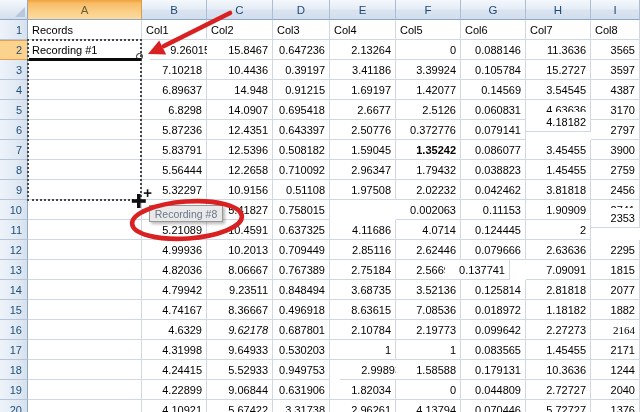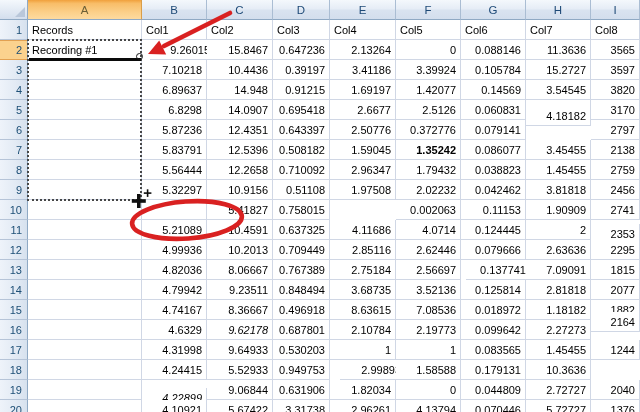--- a/index.html
+++ b/index.html
@@ -131,48 +131,48 @@
       <div class="cell num" style="left: 526px; top: 60px; width: 65px; height: 20px;">15.2727</div>
       <div class="cell num" style="left: 591px; top: 60px; width: 49px; height: 20px;">3597</div>
       <div class="cell txt" style="left: 28px; top: 80px; width: 114px; height: 20px;"></div>
       <div class="cell num" style="left: 142px; top: 80px; width: 65px; height: 20px;">6.89637</div>
       <div class="cell num" style="left: 207px; top: 80px; width: 66px; height: 20px;">14.948</div>
       <div class="cell num" style="left: 273px; top: 80px; width: 57px; height: 20px;">0.91215</div>
       <div class="cell num" style="left: 330px; top: 80px; width: 66px; height: 20px;">1.69197</div>
       <div class="cell num" style="left: 396px; top: 80px; width: 65px; height: 20px;">1.42077</div>
       <div class="cell num" style="left: 461px; top: 80px; width: 65px; height: 20px;">0.14569</div>
       <div class="cell num" style="left: 526px; top: 80px; width: 65px; height: 20px;">3.54545</div>
-      <div class="cell num" style="left: 591px; top: 80px; width: 49px; height: 20px;">3820</div>
+      <div class="cell num" style="left: 591px; top: 80px; width: 49px; height: 20px;">4387</div>
       <div class="cell txt" style="left: 28px; top: 100px; width: 114px; height: 20px;"></div>
       <div class="cell num" style="left: 142px; top: 100px; width: 65px; height: 20px;">6.8298</div>
       <div class="cell num" style="left: 207px; top: 100px; width: 66px; height: 20px;">14.0907</div>
       <div class="cell num" style="left: 273px; top: 100px; width: 57px; height: 20px;">0.695418</div>
       <div class="cell num" style="left: 330px; top: 100px; width: 66px; height: 20px;">2.6677</div>
       <div class="cell num" style="left: 396px; top: 100px; width: 65px; height: 20px;">2.5126</div>
       <div class="cell num" style="left: 461px; top: 100px; width: 65px; height: 20px;">0.060831</div>
       <div class="cell num" style="left: 526px; top: 100px; width: 65px; height: 20px;">4.63636</div>
       <div class="cell num" style="left: 591px; top: 100px; width: 49px; height: 20px;">3170</div>
       <div class="cell txt" style="left: 28px; top: 120px; width: 114px; height: 20px;"></div>
       <div class="cell num" style="left: 142px; top: 120px; width: 65px; height: 20px;">5.87236</div>
       <div class="cell num" style="left: 207px; top: 120px; width: 66px; height: 20px;">12.4351</div>
       <div class="cell num" style="left: 273px; top: 120px; width: 57px; height: 20px;">0.643397</div>
       <div class="cell num" style="left: 330px; top: 120px; width: 66px; height: 20px;">2.50776</div>
       <div class="cell num" style="left: 396px; top: 120px; width: 65px; height: 20px;">0.372776</div>
       <div class="cell num" style="left: 461px; top: 120px; width: 65px; height: 20px;">0.079141</div>
-      <div class="cell num" style="left: 526px; top: 106px; width: 65px; height: 20px;">4.18182</div>
+      <div class="cell num" style="left: 526px; top: 112px; width: 65px; height: 20px;">4.18182</div>
       <div class="cell num" style="left: 591px; top: 120px; width: 49px; height: 20px;">2797</div>
       <div class="cell txt" style="left: 28px; top: 140px; width: 114px; height: 20px;"></div>
       <div class="cell num" style="left: 142px; top: 140px; width: 65px; height: 20px;">5.83791</div>
       <div class="cell num" style="left: 207px; top: 140px; width: 66px; height: 20px;">12.5396</div>
       <div class="cell num" style="left: 273px; top: 140px; width: 57px; height: 20px;">0.508182</div>
       <div class="cell num" style="left: 330px; top: 140px; width: 66px; height: 20px;">1.59045</div>
       <div class="cell num" style="left: 396px; top: 140px; width: 65px; height: 20px; font-weight: bold;">1.35242</div>
       <div class="cell num" style="left: 461px; top: 140px; width: 65px; height: 20px;">0.086077</div>
       <div class="cell num" style="left: 526px; top: 140px; width: 65px; height: 20px;">3.45455</div>
-      <div class="cell num" style="left: 591px; top: 140px; width: 49px; height: 20px;">2138</div>
+      <div class="cell num" style="left: 591px; top: 140px; width: 49px; height: 20px;">3900</div>
       <div class="cell txt" style="left: 28px; top: 160px; width: 114px; height: 20px;"></div>
       <div class="cell num" style="left: 142px; top: 160px; width: 65px; height: 20px;">5.56444</div>
       <div class="cell num" style="left: 207px; top: 160px; width: 66px; height: 20px;">12.2658</div>
       <div class="cell num" style="left: 273px; top: 160px; width: 57px; height: 20px;">0.710092</div>
       <div class="cell num" style="left: 330px; top: 160px; width: 66px; height: 20px;">2.96347</div>
       <div class="cell num" style="left: 396px; top: 160px; width: 65px; height: 20px;">1.79432</div>
       <div class="cell num" style="left: 461px; top: 160px; width: 65px; height: 20px;">0.038823</div>
       <div class="cell num" style="left: 526px; top: 160px; width: 65px; height: 20px;">1.45455</div>
       <div class="cell num" style="left: 591px; top: 160px; width: 49px; height: 20px;">2759</div>
       <div class="cell txt" style="left: 28px; top: 180px; width: 114px; height: 20px;"></div>
@@ -194,37 +194,37 @@
       <div class="cell num" style="left: 526px; top: 200px; width: 65px; height: 20px;">1.90909</div>
       <div class="cell num" style="left: 591px; top: 200px; width: 49px; height: 20px;">2741</div>
       <div class="cell txt" style="left: 28px; top: 220px; width: 114px; height: 20px;"></div>
       <div class="cell num" style="left: 142px; top: 220px; width: 65px; height: 20px;">5.21089</div>
       <div class="cell num" style="left: 207px; top: 220px; width: 66px; height: 20px;">10.4591</div>
       <div class="cell num" style="left: 273px; top: 220px; width: 57px; height: 20px;">0.637325</div>
       <div class="cell num" style="left: 330px; top: 220px; width: 66px; height: 20px;">4.11686</div>
       <div class="cell num" style="left: 396px; top: 220px; width: 65px; height: 20px;">4.0714</div>
       <div class="cell num" style="left: 461px; top: 220px; width: 65px; height: 20px;">0.124445</div>
       <div class="cell num" style="left: 526px; top: 220px; width: 65px; height: 20px;">2</div>
-      <div class="cell num" style="left: 591px; top: 224px; width: 49px; height: 20px;">2353</div>
+      <div class="cell num" style="left: 591px; top: 208px; width: 49px; height: 20px;">2353</div>
       <div class="cell txt" style="left: 28px; top: 240px; width: 114px; height: 20px;"></div>
       <div class="cell num" style="left: 142px; top: 240px; width: 65px; height: 20px;">4.99936</div>
       <div class="cell num" style="left: 207px; top: 240px; width: 66px; height: 20px;">10.2013</div>
       <div class="cell num" style="left: 273px; top: 240px; width: 57px; height: 20px;">0.709449</div>
       <div class="cell num" style="left: 330px; top: 240px; width: 66px; height: 20px;">2.85116</div>
       <div class="cell num" style="left: 396px; top: 240px; width: 65px; height: 20px;">2.62446</div>
       <div class="cell num" style="left: 461px; top: 240px; width: 65px; height: 20px;">0.079666</div>
       <div class="cell num" style="left: 526px; top: 240px; width: 65px; height: 20px;">2.63636</div>
       <div class="cell num" style="left: 591px; top: 240px; width: 49px; height: 20px;">2295</div>
       <div class="cell txt" style="left: 28px; top: 260px; width: 114px; height: 20px;"></div>
       <div class="cell num" style="left: 142px; top: 260px; width: 65px; height: 20px;">4.82036</div>
       <div class="cell num" style="left: 207px; top: 260px; width: 66px; height: 20px;">8.06667</div>
       <div class="cell num" style="left: 273px; top: 260px; width: 57px; height: 20px;">0.767389</div>
       <div class="cell num" style="left: 330px; top: 260px; width: 66px; height: 20px;">2.75184</div>
       <div class="cell num" style="left: 396px; top: 260px; width: 65px; height: 20px;">2.56697</div>
-      <div class="cell num" style="left: 466px; top: 260px; width: 65px; height: 20px;">0.137741</div>
+      <div class="cell num" style="left: 445px; top: 260px; width: 65px; height: 20px;">0.137741</div>
       <div class="cell num" style="left: 526px; top: 260px; width: 65px; height: 20px;">7.09091</div>
       <div class="cell num" style="left: 591px; top: 260px; width: 49px; height: 20px;">1815</div>
       <div class="cell txt" style="left: 28px; top: 280px; width: 114px; height: 20px;"></div>
       <div class="cell num" style="left: 142px; top: 280px; width: 65px; height: 20px;">4.79942</div>
       <div class="cell num" style="left: 207px; top: 280px; width: 66px; height: 20px;">9.23511</div>
       <div class="cell num" style="left: 273px; top: 280px; width: 57px; height: 20px;">0.848494</div>
       <div class="cell num" style="left: 330px; top: 280px; width: 66px; height: 20px;">3.68735</div>
       <div class="cell num" style="left: 396px; top: 280px; width: 65px; height: 20px;">3.52136</div>
       <div class="cell num" style="left: 461px; top: 280px; width: 65px; height: 20px;">0.125814</div>
       <div class="cell num" style="left: 526px; top: 280px; width: 65px; height: 20px;">2.81818</div>
@@ -239,41 +239,41 @@
       <div class="cell num" style="left: 526px; top: 300px; width: 65px; height: 20px;">1.18182</div>
       <div class="cell num" style="left: 591px; top: 300px; width: 49px; height: 20px;">1882</div>
       <div class="cell txt" style="left: 28px; top: 320px; width: 114px; height: 20px;"></div>
       <div class="cell num" style="left: 142px; top: 320px; width: 65px; height: 20px;">4.6329</div>
       <div class="cell num" style="left: 207px; top: 320px; width: 66px; height: 20px; font-style: italic;">9.62178</div>
       <div class="cell num" style="left: 273px; top: 320px; width: 57px; height: 20px;">0.687801</div>
       <div class="cell num" style="left: 330px; top: 320px; width: 66px; height: 20px;">2.10784</div>
       <div class="cell num" style="left: 396px; top: 320px; width: 65px; height: 20px;">2.19773</div>
       <div class="cell num" style="left: 461px; top: 320px; width: 65px; height: 20px;">0.099642</div>
       <div class="cell num" style="left: 526px; top: 320px; width: 65px; height: 20px;">2.27273</div>
-      <div class="cell num" style="left: 591px; top: 312px; width: 49px; height: 20px;">2164</div>
+      <div class="cell num" style="left: 591px; top: 320px; width: 49px; height: 20px; font-family: Liberation Serif, serif;">2164</div>
       <div class="cell txt" style="left: 28px; top: 340px; width: 114px; height: 20px;"></div>
       <div class="cell num" style="left: 142px; top: 340px; width: 65px; height: 20px;">4.31998</div>
       <div class="cell num" style="left: 207px; top: 340px; width: 66px; height: 20px;">9.64933</div>
       <div class="cell num" style="left: 273px; top: 340px; width: 57px; height: 20px;">0.530203</div>
       <div class="cell num" style="left: 330px; top: 340px; width: 66px; height: 20px;">1</div>
       <div class="cell num" style="left: 396px; top: 340px; width: 65px; height: 20px;">1</div>
       <div class="cell num" style="left: 461px; top: 340px; width: 65px; height: 20px;">0.083565</div>
       <div class="cell num" style="left: 526px; top: 340px; width: 65px; height: 20px;">1.45455</div>
       <div class="cell num" style="left: 591px; top: 340px; width: 49px; height: 20px;">2171</div>
       <div class="cell txt" style="left: 28px; top: 360px; width: 114px; height: 20px;"></div>
       <div class="cell num" style="left: 142px; top: 360px; width: 65px; height: 20px;">4.24415</div>
       <div class="cell num" style="left: 207px; top: 360px; width: 66px; height: 20px;">5.52933</div>
       <div class="cell num" style="left: 273px; top: 360px; width: 57px; height: 20px;">0.949753</div>
       <div class="cell num" style="left: 340px; top: 360px; width: 66px; height: 20px;">2.99893</div>
       <div class="cell num" style="left: 396px; top: 360px; width: 65px; height: 20px;">1.58588</div>
       <div class="cell num" style="left: 461px; top: 360px; width: 65px; height: 20px;">0.179131</div>
       <div class="cell num" style="left: 526px; top: 360px; width: 65px; height: 20px;">10.3636</div>
-      <div class="cell num" style="left: 591px; top: 340px; width: 49px; height: 20px;">1244</div>
+      <div class="cell num" style="left: 591px; top: 360px; width: 49px; height: 20px;">1244</div>
       <div class="cell txt" style="left: 28px; top: 380px; width: 114px; height: 20px;"></div>
-      <div class="cell num" style="left: 142px; top: 388px; width: 65px; height: 20px; font-style: italic;">4.22899</div>
+      <div class="cell num" style="left: 142px; top: 380px; width: 65px; height: 20px;">4.22899</div>
       <div class="cell num" style="left: 207px; top: 380px; width: 66px; height: 20px;">9.06844</div>
       <div class="cell num" style="left: 273px; top: 380px; width: 57px; height: 20px;">0.631906</div>
       <div class="cell num" style="left: 330px; top: 380px; width: 66px; height: 20px;">1.82034</div>
       <div class="cell num" style="left: 396px; top: 380px; width: 65px; height: 20px;">0</div>
       <div class="cell num" style="left: 461px; top: 380px; width: 65px; height: 20px;">0.044809</div>
       <div class="cell num" style="left: 526px; top: 380px; width: 65px; height: 20px;">2.72727</div>
       <div class="cell num" style="left: 591px; top: 380px; width: 49px; height: 20px;">2040</div>
       <div class="cell txt" style="left: 28px; top: 400px; width: 114px; height: 20px;"></div>
       <div class="cell num" style="left: 142px; top: 400px; width: 65px; height: 20px;">4.10921</div>
       <div class="cell num" style="left: 207px; top: 400px; width: 66px; height: 20px;">5.67422</div>
@@ -281,20 +281,21 @@
       <div class="cell num" style="left: 330px; top: 400px; width: 66px; height: 20px;">2.96261</div>
       <div class="cell num" style="left: 396px; top: 400px; width: 65px; height: 20px;">4.13794</div>
       <div class="cell num" style="left: 461px; top: 400px; width: 65px; height: 20px;">0.070446</div>
       <div class="cell num" style="left: 526px; top: 400px; width: 65px; height: 20px;">5.72727</div>
       <div class="cell num" style="left: 591px; top: 400px; width: 49px; height: 20px;">1376</div>
     </div>
 
   <div id="ants"></div>
   <div id="a2border"></div>
   <div id="fillcircle"></div>
+  <div id="tooltip">Recording #8</div>
 
   <svg id="overlay" width="640" height="412">
 
     <g>
       <rect x="137" y="194" width="3.6" height="14" fill="#101010"></rect>
       <rect x="131.8" y="199.2" width="14" height="3.6" fill="#101010"></rect>
       <rect x="146.8" y="189.3" width="1.6" height="7.6" fill="#101010"></rect>
       <rect x="143.8" y="192.3" width="7.6" height="1.6" fill="#101010"></rect>
     </g>
 

